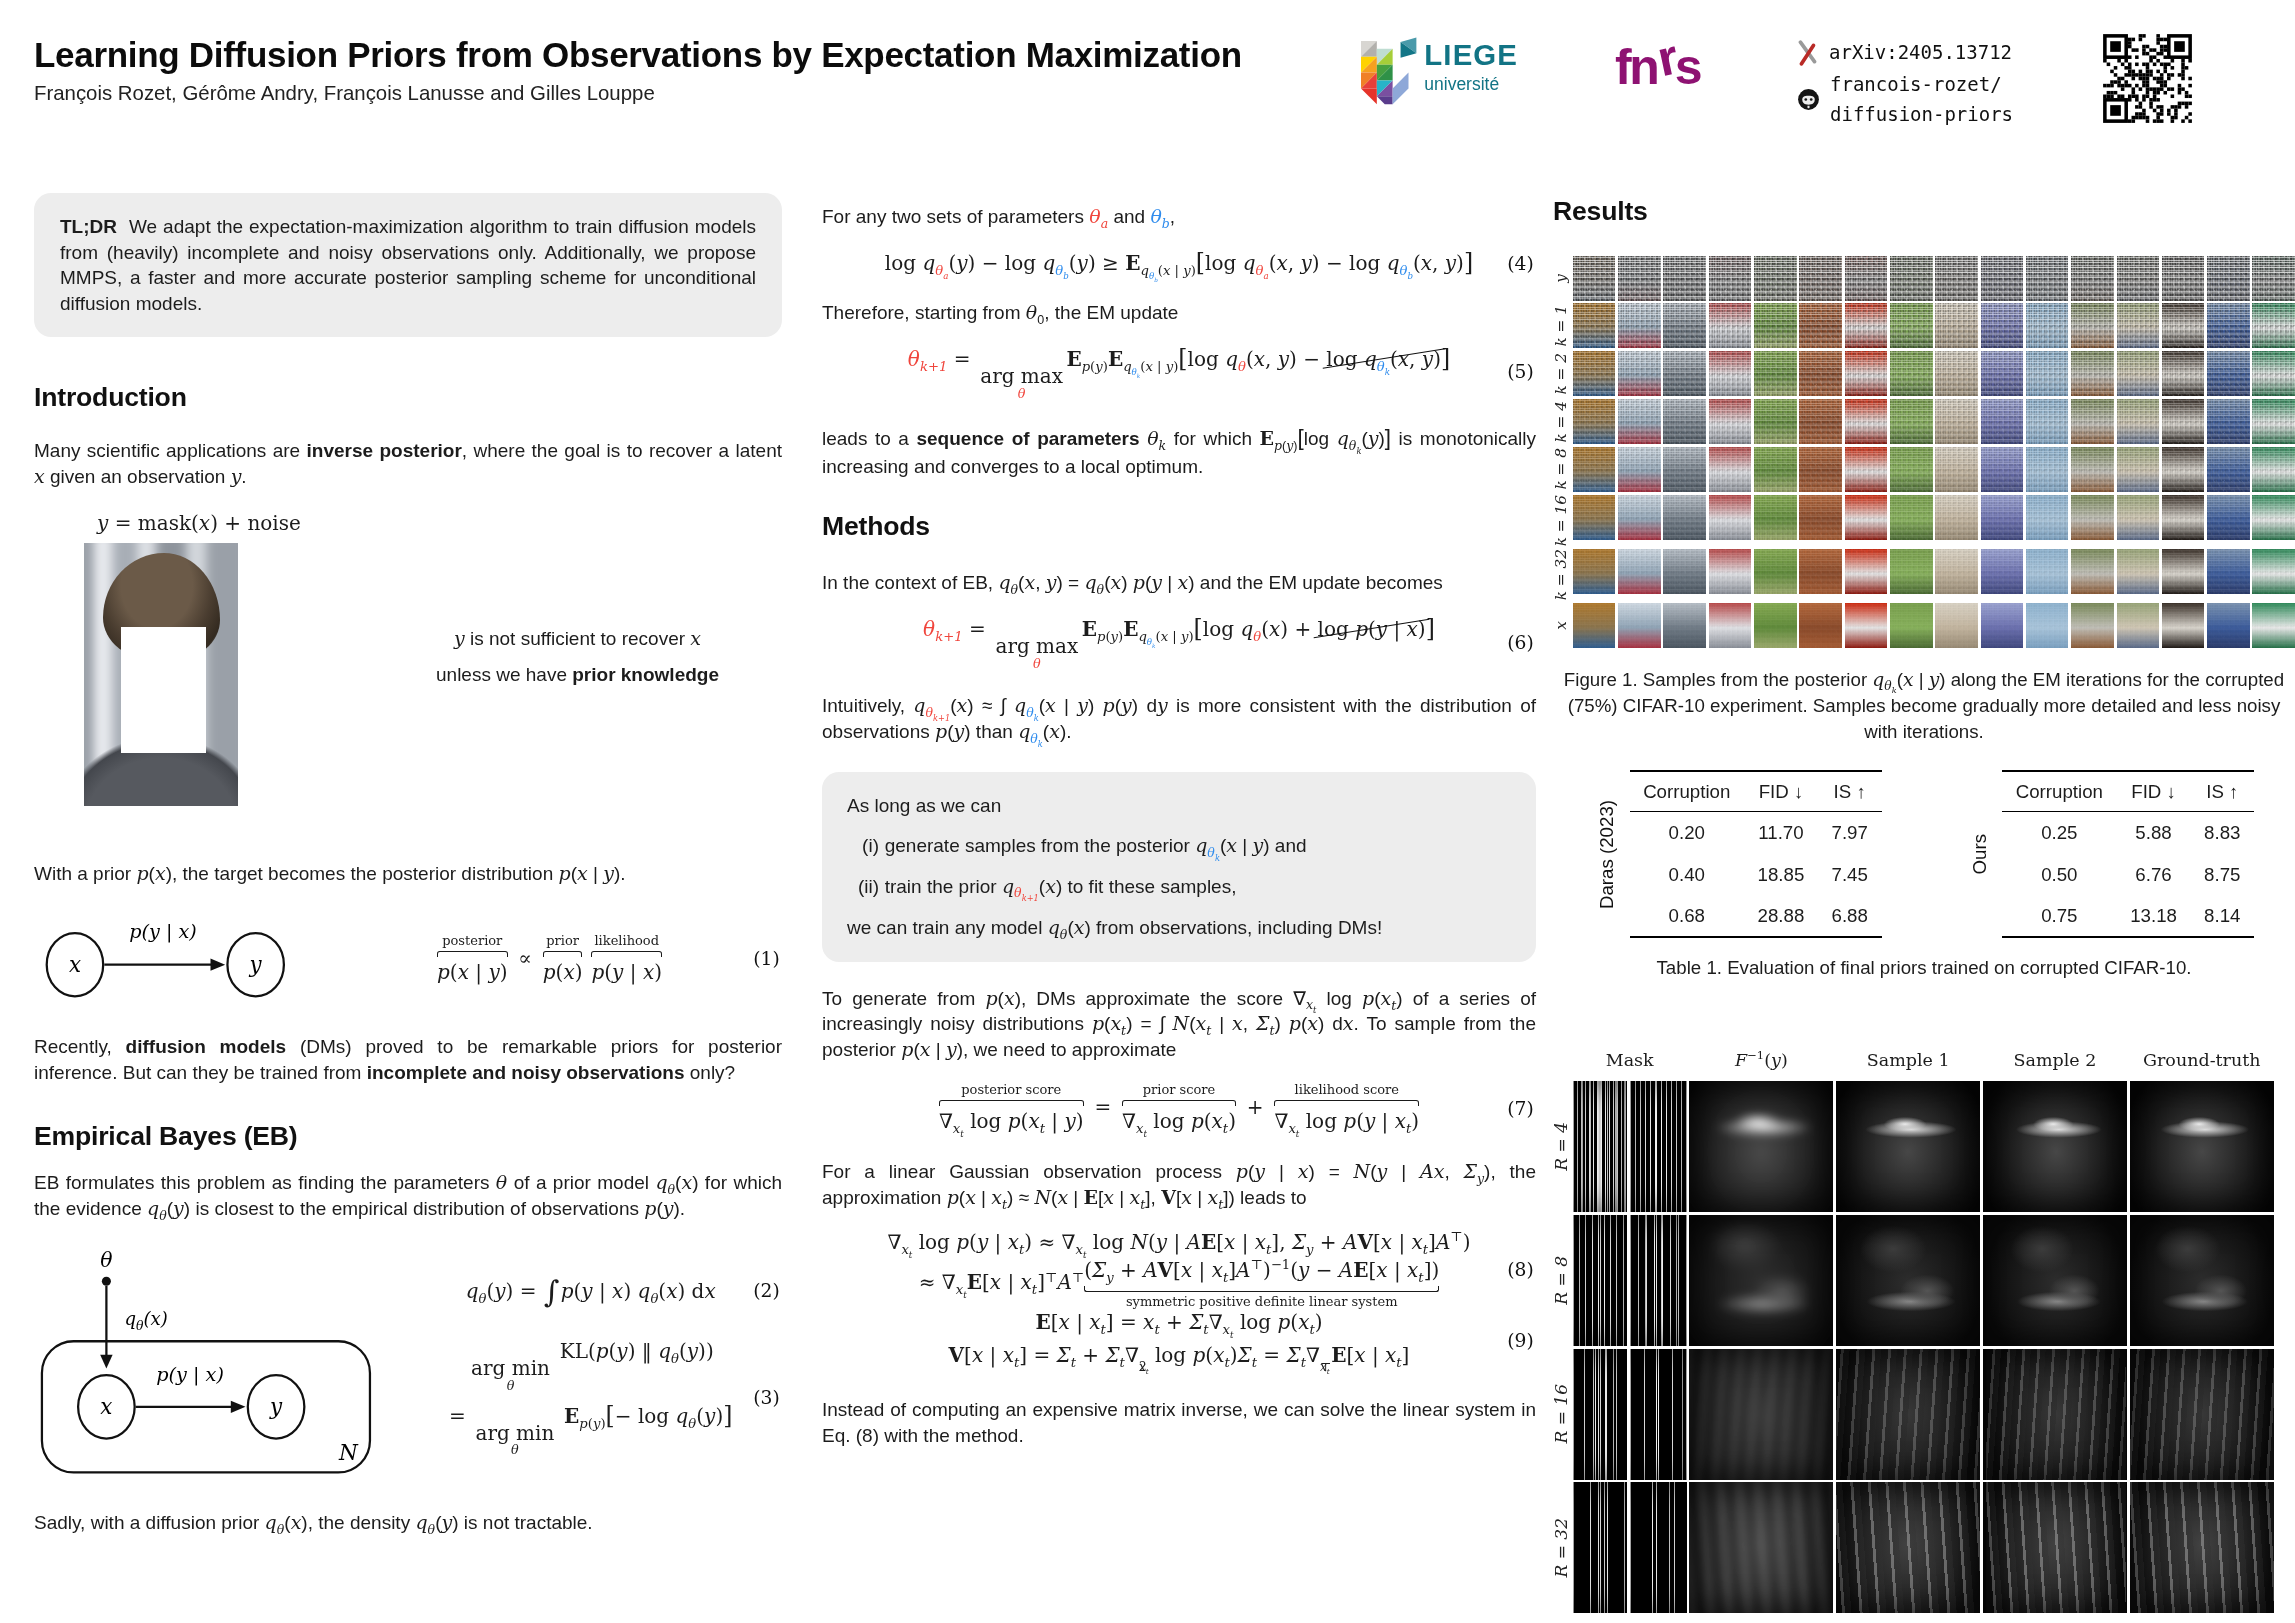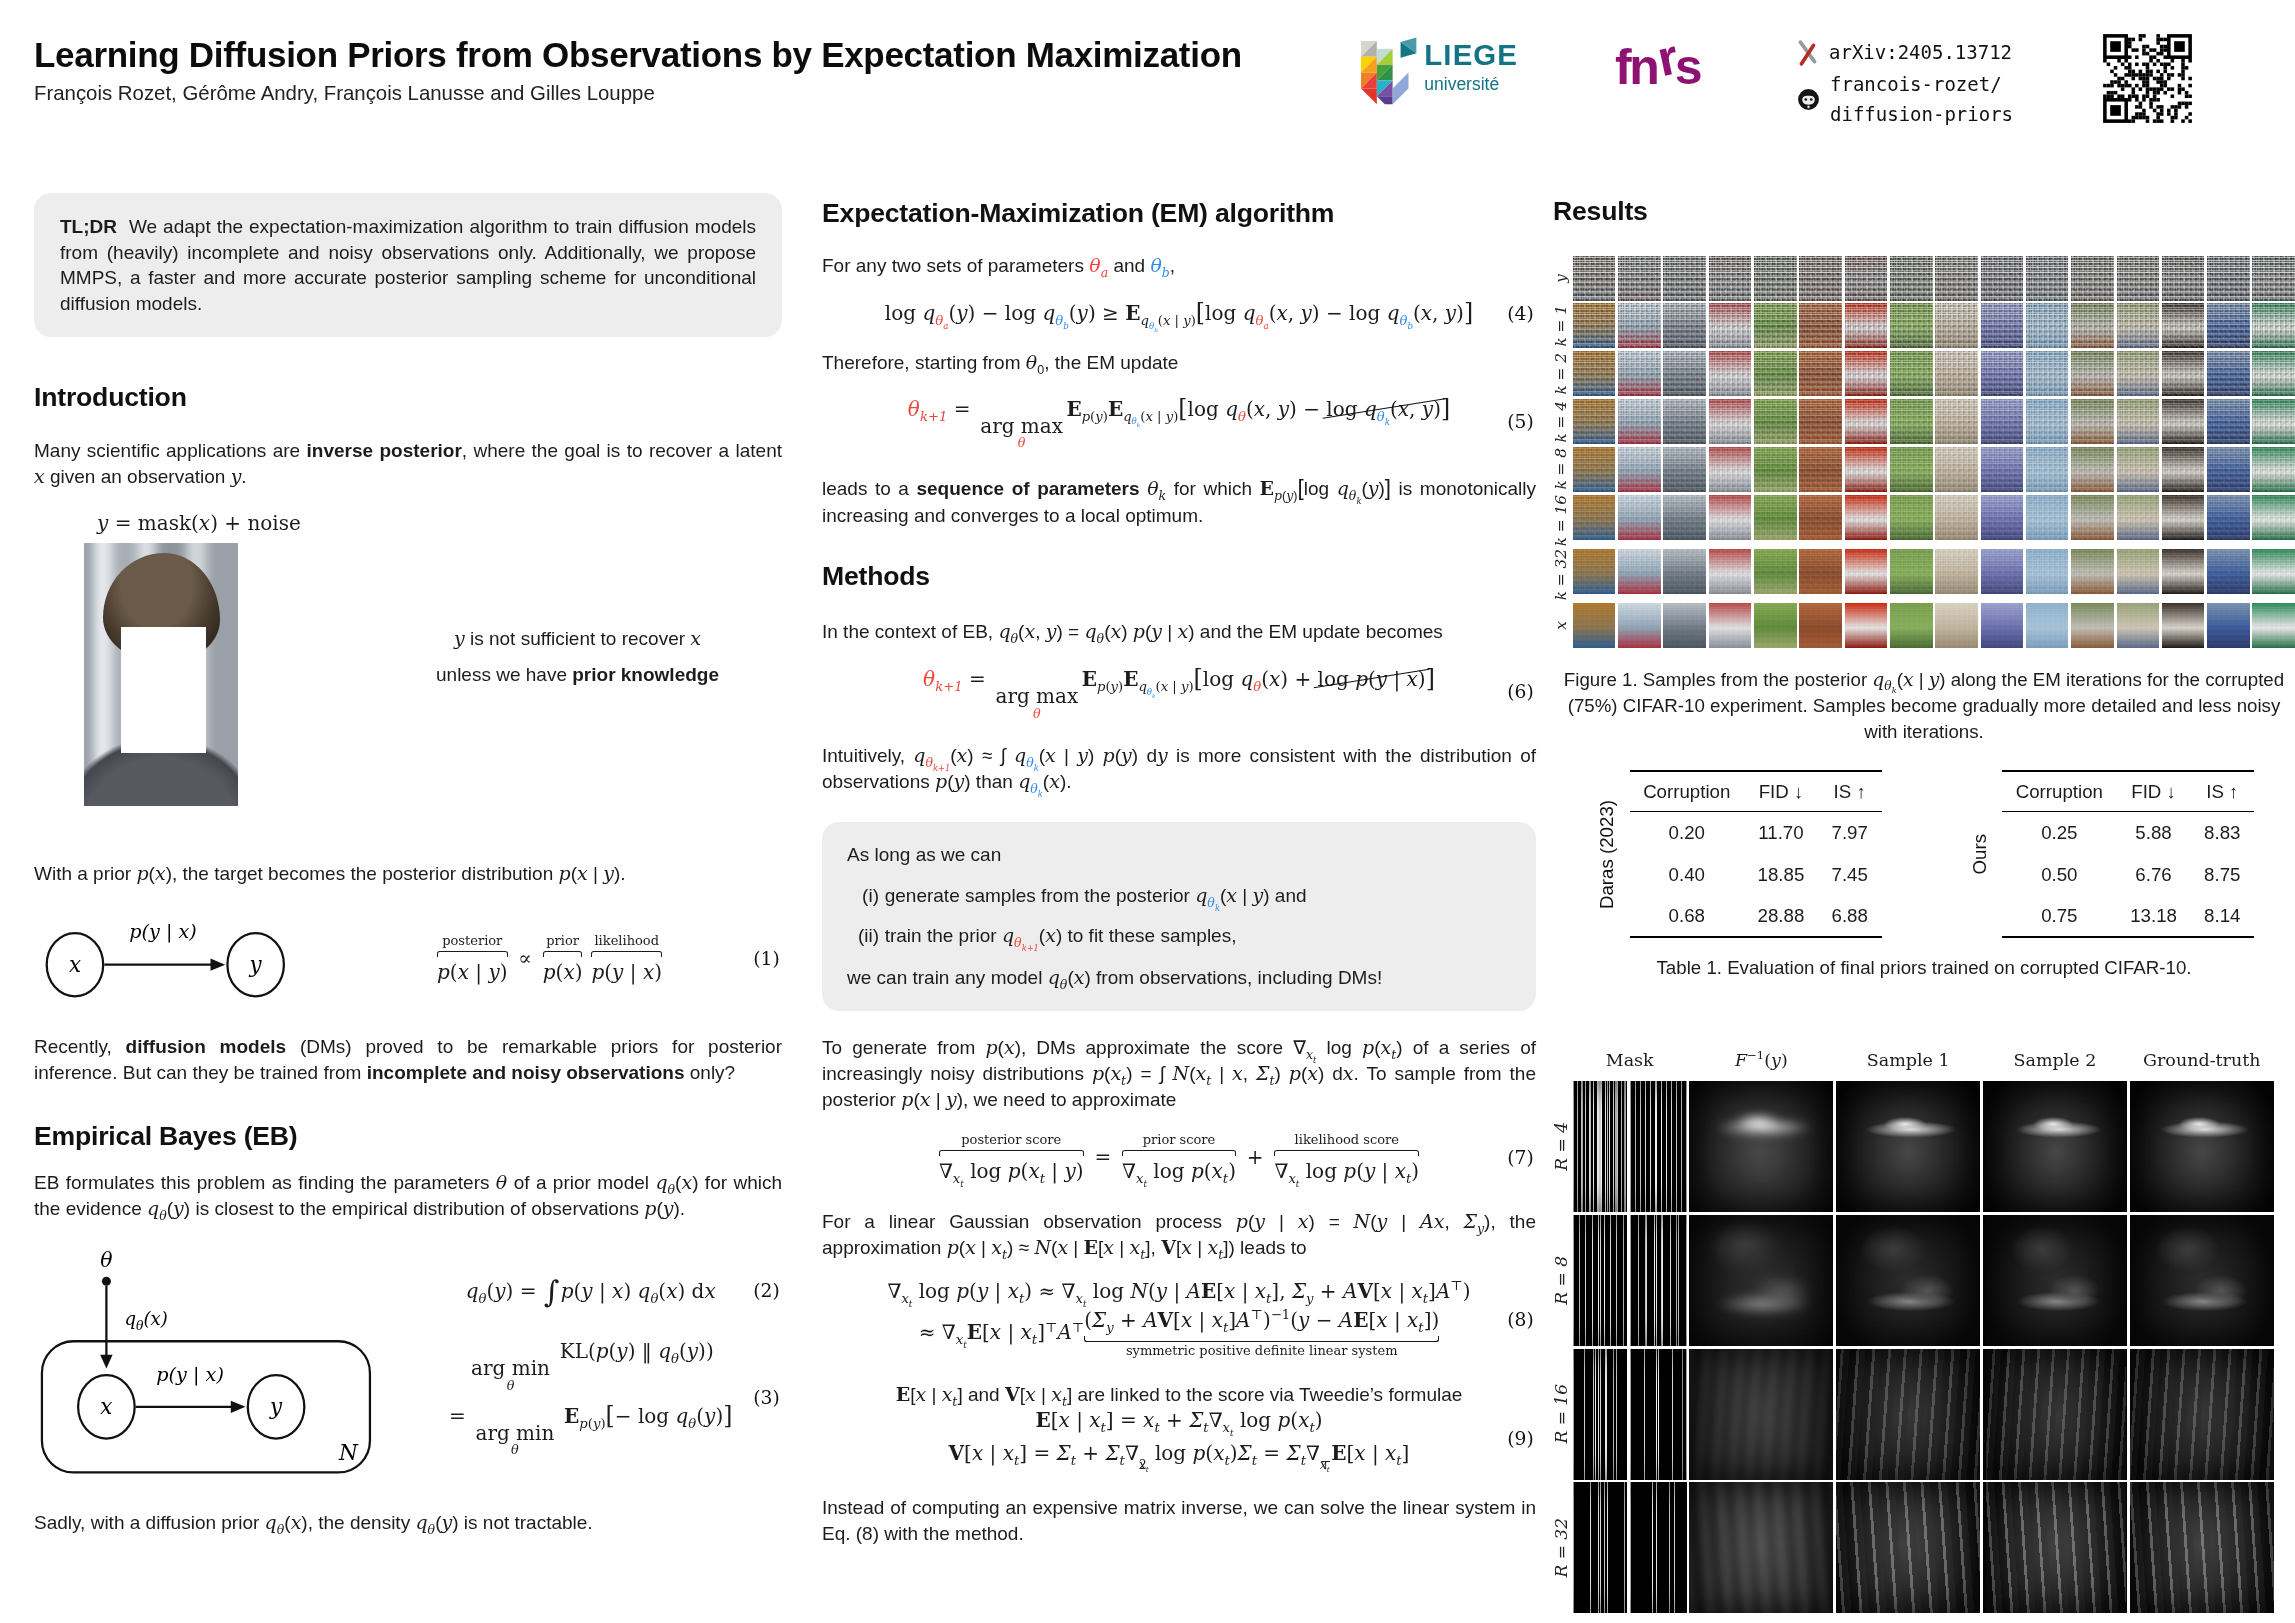--- a/index.html
+++ b/index.html
@@ -515,21 +515,20 @@
               </span> <span class="bb">E</span><sub><i>p</i>(<i>y</i>)</sub><span class="lbr">[</span>− log <i>q<sub>θ</sub></i>(<i>y</i>)<span class="lbr">]</span></div>
           <span class="num">(3)</span>
         </div>
       </div>
     </div>
 
     <p class="p sadly">Sadly, with a diffusion prior <i>q<sub>θ</sub></i>(<i>x</i>), the density <i>q<sub>θ</sub></i>(<i>y</i>) is not tractable.</p>
   </div>
 
   <div class="col col2">
-    <h2 class="h2 em-h">Expectation-Maximization (EM) algorithm</h2>
     <p class="p p1">For any two sets of parameters <i class="r">θ<sub>a</sub></i> and <i class="b">θ<sub>b</sub></i>,</p>
     <div class="eq eq4">
       <span>log <i>q</i><sub><span class="r"><i>θ<sub>a</sub></i></span></sub>(<i>y</i>) − log <i>q</i><sub><span class="b"><i>θ<sub>b</sub></i></span></sub>(<i>y</i>) ≥ <span class="bb">E</span><sub><i>q</i><sub><span class="b"><i>θ<sub>b</sub></i></span></sub>(<i>x</i> | <i>y</i>)</sub><span class="lbr">[</span>log <i>q</i><sub><span class="r"><i>θ<sub>a</sub></i></span></sub>(<i>x</i>, <i>y</i>) − log <i>q</i><sub><span class="b"><i>θ<sub>b</sub></i></span></sub>(<i>x</i>, <i>y</i>)<span class="lbr">]</span></span><span class="num">(4)</span>
     </div>
     <p class="p therefore">Therefore, starting from <i>θ</i><sub>0</sub>, the EM update</p>
     <div class="eq eq5">
       <span><span class="r"><i>θ<sub>k+1</sub></i></span> = <span class="op">
             <span>arg max</span>
             <span class="opsub r"><i>θ</i></span>
           </span><span class="bb">E</span><sub><i>p</i>(<i>y</i>)</sub><span class="bb">E</span><sub><i>q</i><sub><span class="b"><i>θ<sub>k</sub></i></span></sub>(<i>x</i> | <i>y</i>)</sub><span class="lbr">[</span>log <i>q</i><sub><span class="r"><i>θ</i></span></sub>(<i>x</i>, <i>y</i>) − <span class="st">log <i>q</i><sub><span class="b"><i>θ<sub>k</sub></i></span></sub>(<i>x</i>, <i>y</i>)</span><span class="lbr">]</span></span><span class="num">(5)</span>
@@ -578,21 +577,20 @@
     <p class="p gaussp">For a linear Gaussian observation process <i>p</i>(<i>y</i> | <i>x</i>) = <i class="cal">N</i>(<i>y</i> | <i>Ax</i>, <i>Σ<sub>y</sub></i>), the approximation <i>p</i>(<i>x</i> | <i>x<sub>t</sub></i>) ≈ <i class="cal">N</i>(<i>x</i> | <span class="bb">E</span>[<i>x</i> | <i>x<sub>t</sub></i>], <span class="bb">V</span>[<i>x</i> | <i>x<sub>t</sub></i>]) leads to</p>
     <div class="eq eq8">
       <div>∇<sub><i>x<sub>t</sub></i></sub> log <i>p</i>(<i>y</i> | <i>x<sub>t</sub></i>) ≈ ∇<sub><i>x<sub>t</sub></i></sub> log <i class="cal">N</i>(<i>y</i> | <i>A</i><span class="bb">E</span>[<i>x</i> | <i>x<sub>t</sub></i>], <i>Σ<sub>y</sub></i> + <i>A</i><span class="bb">V</span>[<i>x</i> | <i>x<sub>t</sub></i>]<i>A</i><sup>⊤</sup>)</div>
       <div class="l2">≈ ∇<sub><i>x<sub>t</sub></i></sub><span class="bb">E</span>[<i>x</i> | <i>x<sub>t</sub></i>]<sup>⊤</sup><i>A</i><sup>⊤</sup><span class="ug">
             <span>(<i>Σ<sub>y</sub></i> + <i>A</i><span class="bb">V</span>[<i>x</i> | <i>x<sub>t</sub></i>]<i>A</i><sup>⊤</sup>)<sup>−1</sup>(<i>y</i> − <i>A</i><span class="bb">E</span>[<i>x</i> | <i>x<sub>t</sub></i>])</span>
             <span class="ub"></span>
             <span class="ul">symmetric positive definite linear system</span>
           </span></div>
       <span class="num">(8)</span>
     </div>
-    <p class="p tweedie"><span class="bb">E</span>[<i>x</i> | <i>x<sub>t</sub></i>] and <span class="bb">V</span>[<i>x</i> | <i>x<sub>t</sub></i>] are linked to the score via Tweedie’s formulae</p>
     <div class="eq eq9">
       <div><span class="bb">E</span>[<i>x</i> | <i>x<sub>t</sub></i>] = <i>x<sub>t</sub></i> + <i>Σ<sub>t</sub></i>∇<sub><i>x<sub>t</sub></i></sub> log <i>p</i>(<i>x<sub>t</sub></i>)</div>
       <div class="l2"><span class="bb">V</span>[<i>x</i> | <i>x<sub>t</sub></i>] = <i>Σ<sub>t</sub></i> + <i>Σ<sub>t</sub></i>∇<span class="ss">
             <sup>2</sup>
             <sub><i>x<sub>t</sub></i></sub>
           </span> log <i>p</i>(<i>x<sub>t</sub></i>)<i>Σ<sub>t</sub></i> = <i>Σ<sub>t</sub></i>∇<span class="ss">
             <sup>⊤</sup>
             <sub><i>x<sub>t</sub></i></sub>
           </span><span class="bb">E</span>[<i>x</i> | <i>x<sub>t</sub></i>]</div>
       <span class="num">(9)</span>

